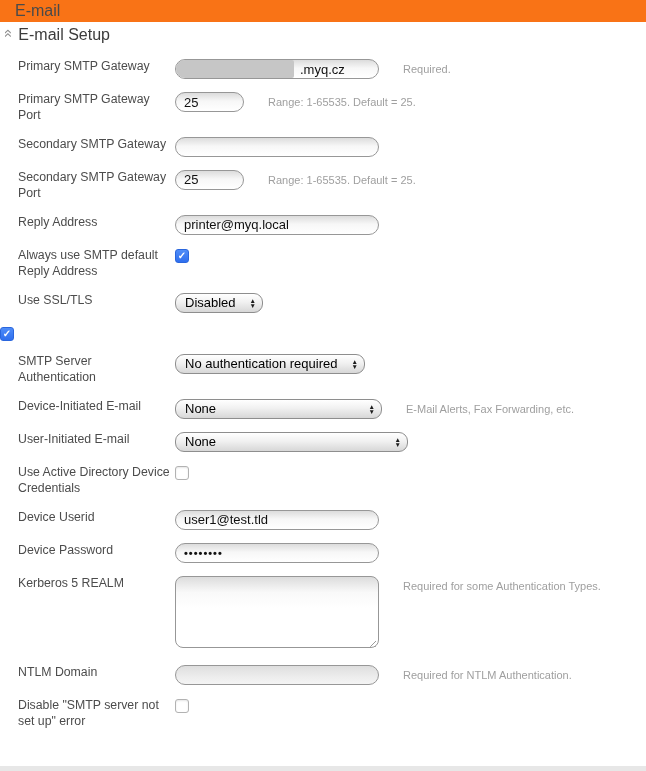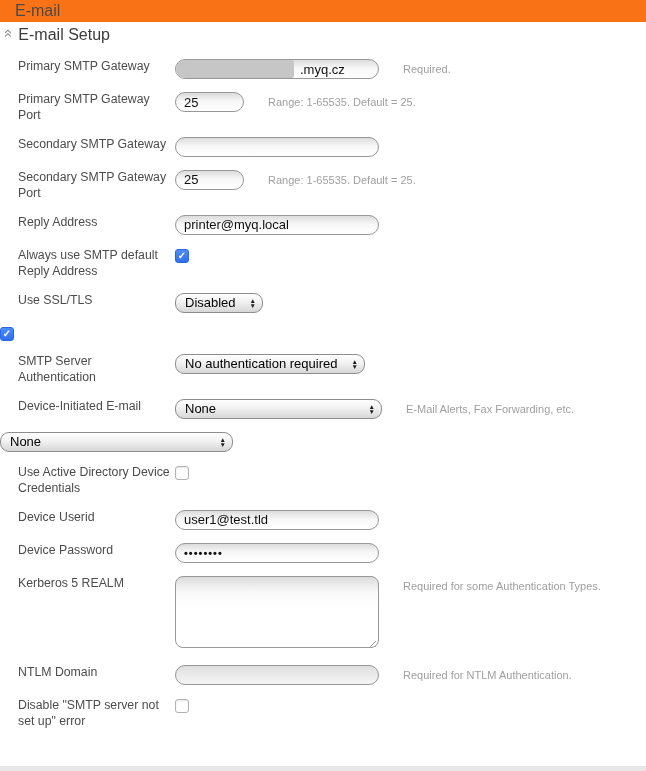--- a/index.html
+++ b/index.html
@@ -152,20 +152,21 @@
             <span class="sel-label">None</span>
             <span class="sel-arrows">
               <span>▲</span>
               <span>▼</span>
             </span>
           </div>
         </div>
         <div class="hint">E-Mail Alerts, Fax Forwarding, etc.</div>
       </div>
       <div class="row">
+        <div class="flabel">User-Initiated E-mail</div>
         <div class="ctrl">
           <div class="sel" style="width: 233px;">
             <span class="sel-label">None</span>
             <span class="sel-arrows">
               <span>▲</span>
               <span>▼</span>
             </span>
           </div>
         </div>
       </div>

